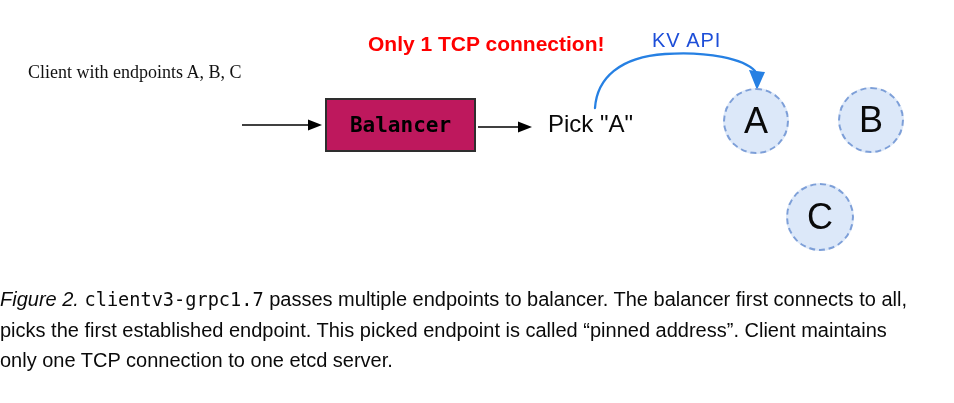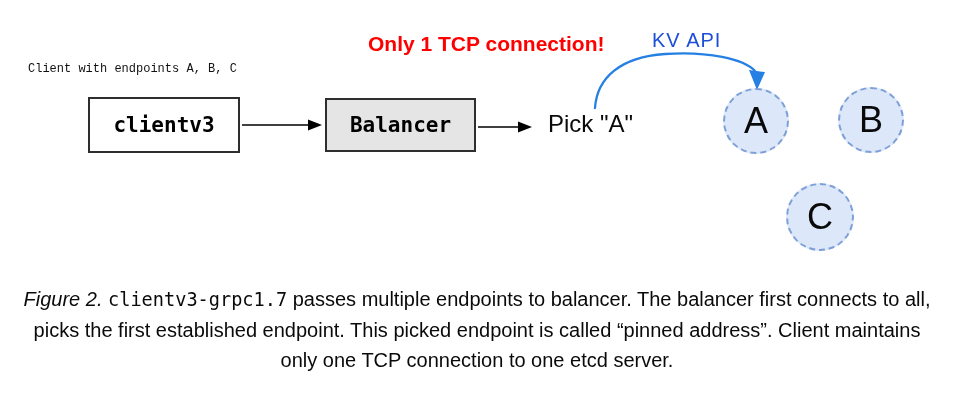--- a/index.html
+++ b/index.html
@@ -3,32 +3,32 @@
 <meta charset="utf-8">
 <style>
   html,body{margin:0;padding:0;background:#fff;}
   .stage{
     position:relative;width:954px;height:403px;background:#ffffff;
     font-family:"Liberation Sans",sans-serif;overflow:hidden;
   }
   .abs{position:absolute;}
 
   .client-label{
-    left:28px;top:62px;font-family:Liberation Mono, monospace;
-    font-size:12px;color:#111;white-space:nowrap;
+    left:28px;top:62px;font-family:Liberation Serif, serif;
+    font-size:18px;color:#111;white-space:nowrap;
   }
 
   .node-box{
     display:flex;align-items:center;justify-content:center;
     border:2px solid #2e2e2e;box-sizing:border-box;
     font-family:"DejaVu Sans Mono","Liberation Mono",monospace;
     font-weight:bold;font-size:21px;color:#000;white-space:nowrap;
   }
   .clientv3-box{left:88px;top:97px;width:152px;height:56px;background:#ffffff;}
-  .balancer-box{left:325px;top:98px;width:151px;height:54px;background:#e5e5e5;}
+  .balancer-box{left:325px;top:98px;width:151px;height:54px;background:#be185d;}
 
   .pick-label{
     left:548px;top:110px;font-size:24px;color:#0a0a0a;white-space:nowrap;
   }
 
   .tcp-note{
     left:360px;top:32px;font-size:21px;font-weight:bold;color:#ff0000;white-space:nowrap;margin-left:8px;
   }
   .kvapi-label{
     left:652px;top:29px;font-size:20px;color:#1d4ed8;white-space:nowrap;letter-spacing:1px;
@@ -40,21 +40,21 @@
     display:flex;align-items:center;justify-content:center;
     font-size:36px;color:#0a0a0a;
   }
   .endpoint-a{left:723px;top:88px;}
   .endpoint-b{left:838px;top:87px;}
   .endpoint-c{left:786px;top:183px;width:68px;height:68px;}
 
   .arrows{left:0;top:0;width:954px;height:275px;pointer-events:none;}
 
   .caption{
-    left:0;top:284px;width:954px;text-align:center;
+    left:0;top:284px;width:954px;
     font-size:20px;line-height:30px;color:#0a0a0a;
   }
   .caption-inner{display:inline-block;max-width:912px;}
   .cap-italic{font-style:italic;}
   .cap-code{
     font-family:"DejaVu Sans Mono","Liberation Mono",monospace;
     font-size:0.93em;
   }
 </style>
 </head>
@@ -75,23 +75,20 @@
     </g>
 
     <g>
       <path d="M595,108 C597,78 620,57 665,54 C708,51 744,59 755,71" fill="none" stroke="#2680e3" stroke-width="2.3" stroke-linecap="round"></path>
       <polygon points="749,70 765,72 757,90" fill="#2680e3"></polygon>
     </g>
   </svg>
 
   <div class="abs client-label">Client with endpoints A, B, C</div>
 
-  <div class="abs node-box clientv3-box">
-    <span>clientv3</span>
-  </div>
 
   <div class="abs node-box balancer-box">
     <span>Balancer</span>
   </div>
 
   <div class="abs pick-label">Pick "A"</div>
 
   <div class="abs tcp-note">Only 1 TCP connection!</div>
 
   <div class="abs kvapi-label">KV API</div>

